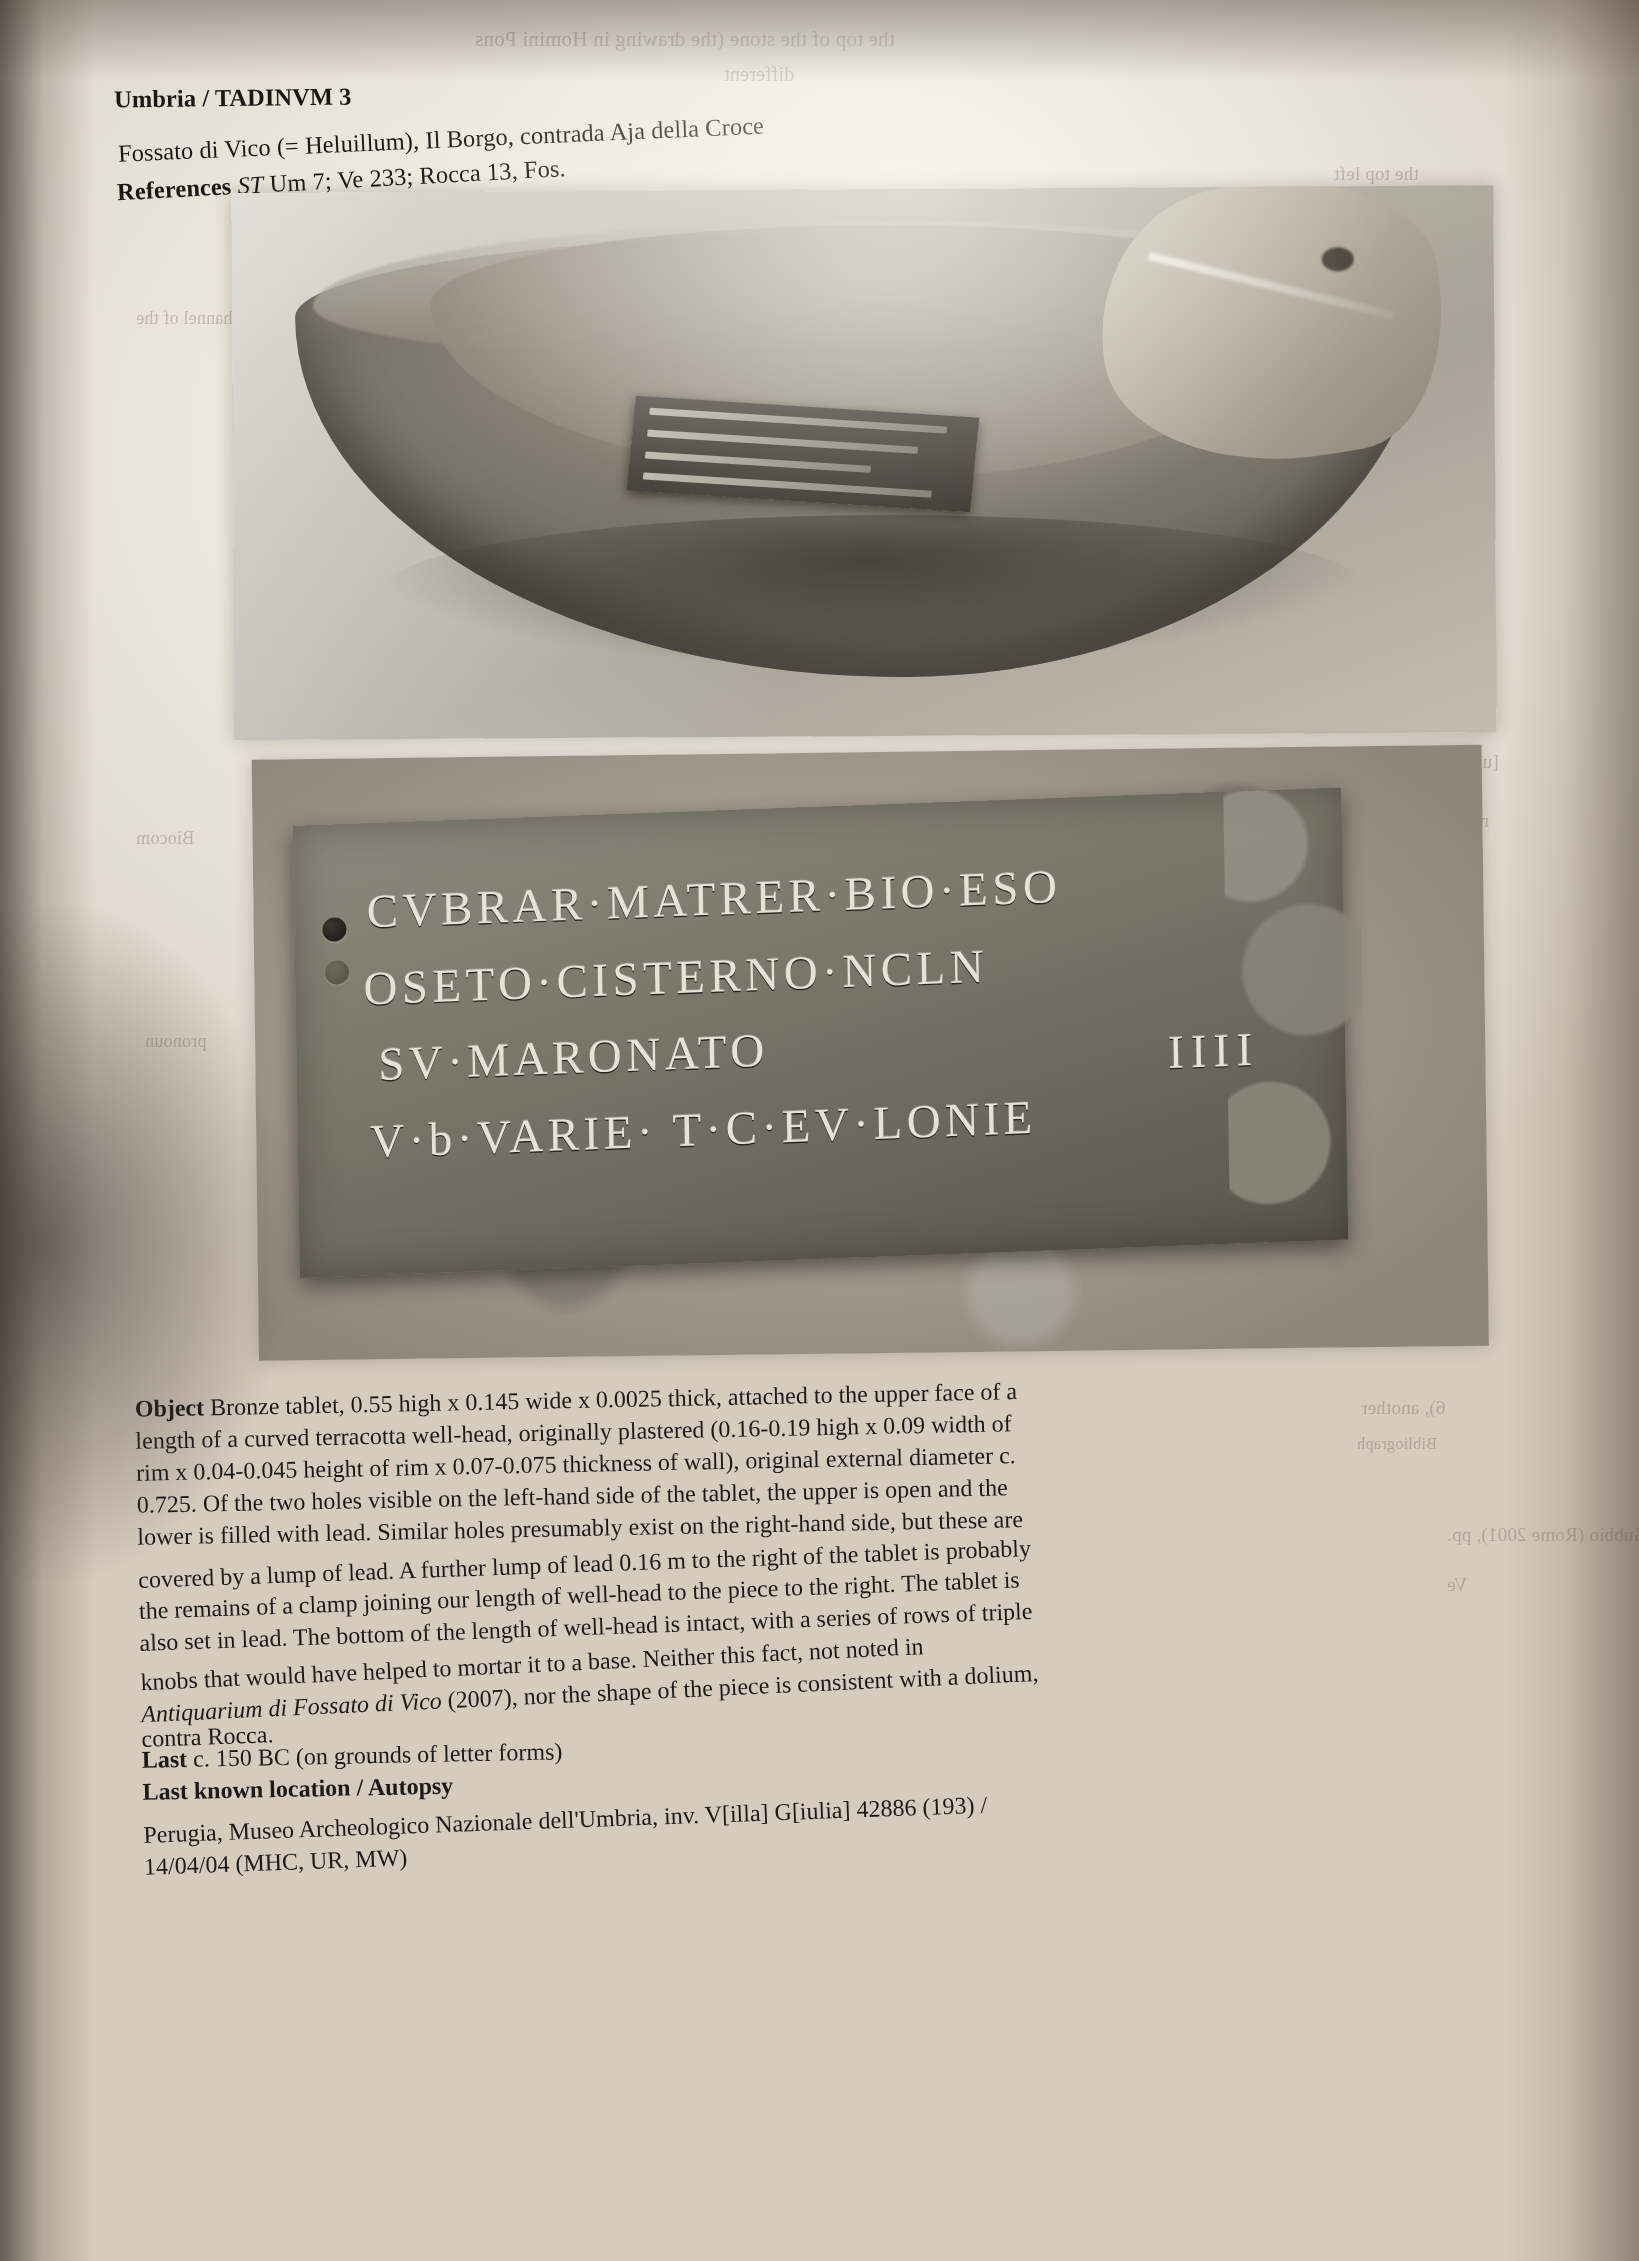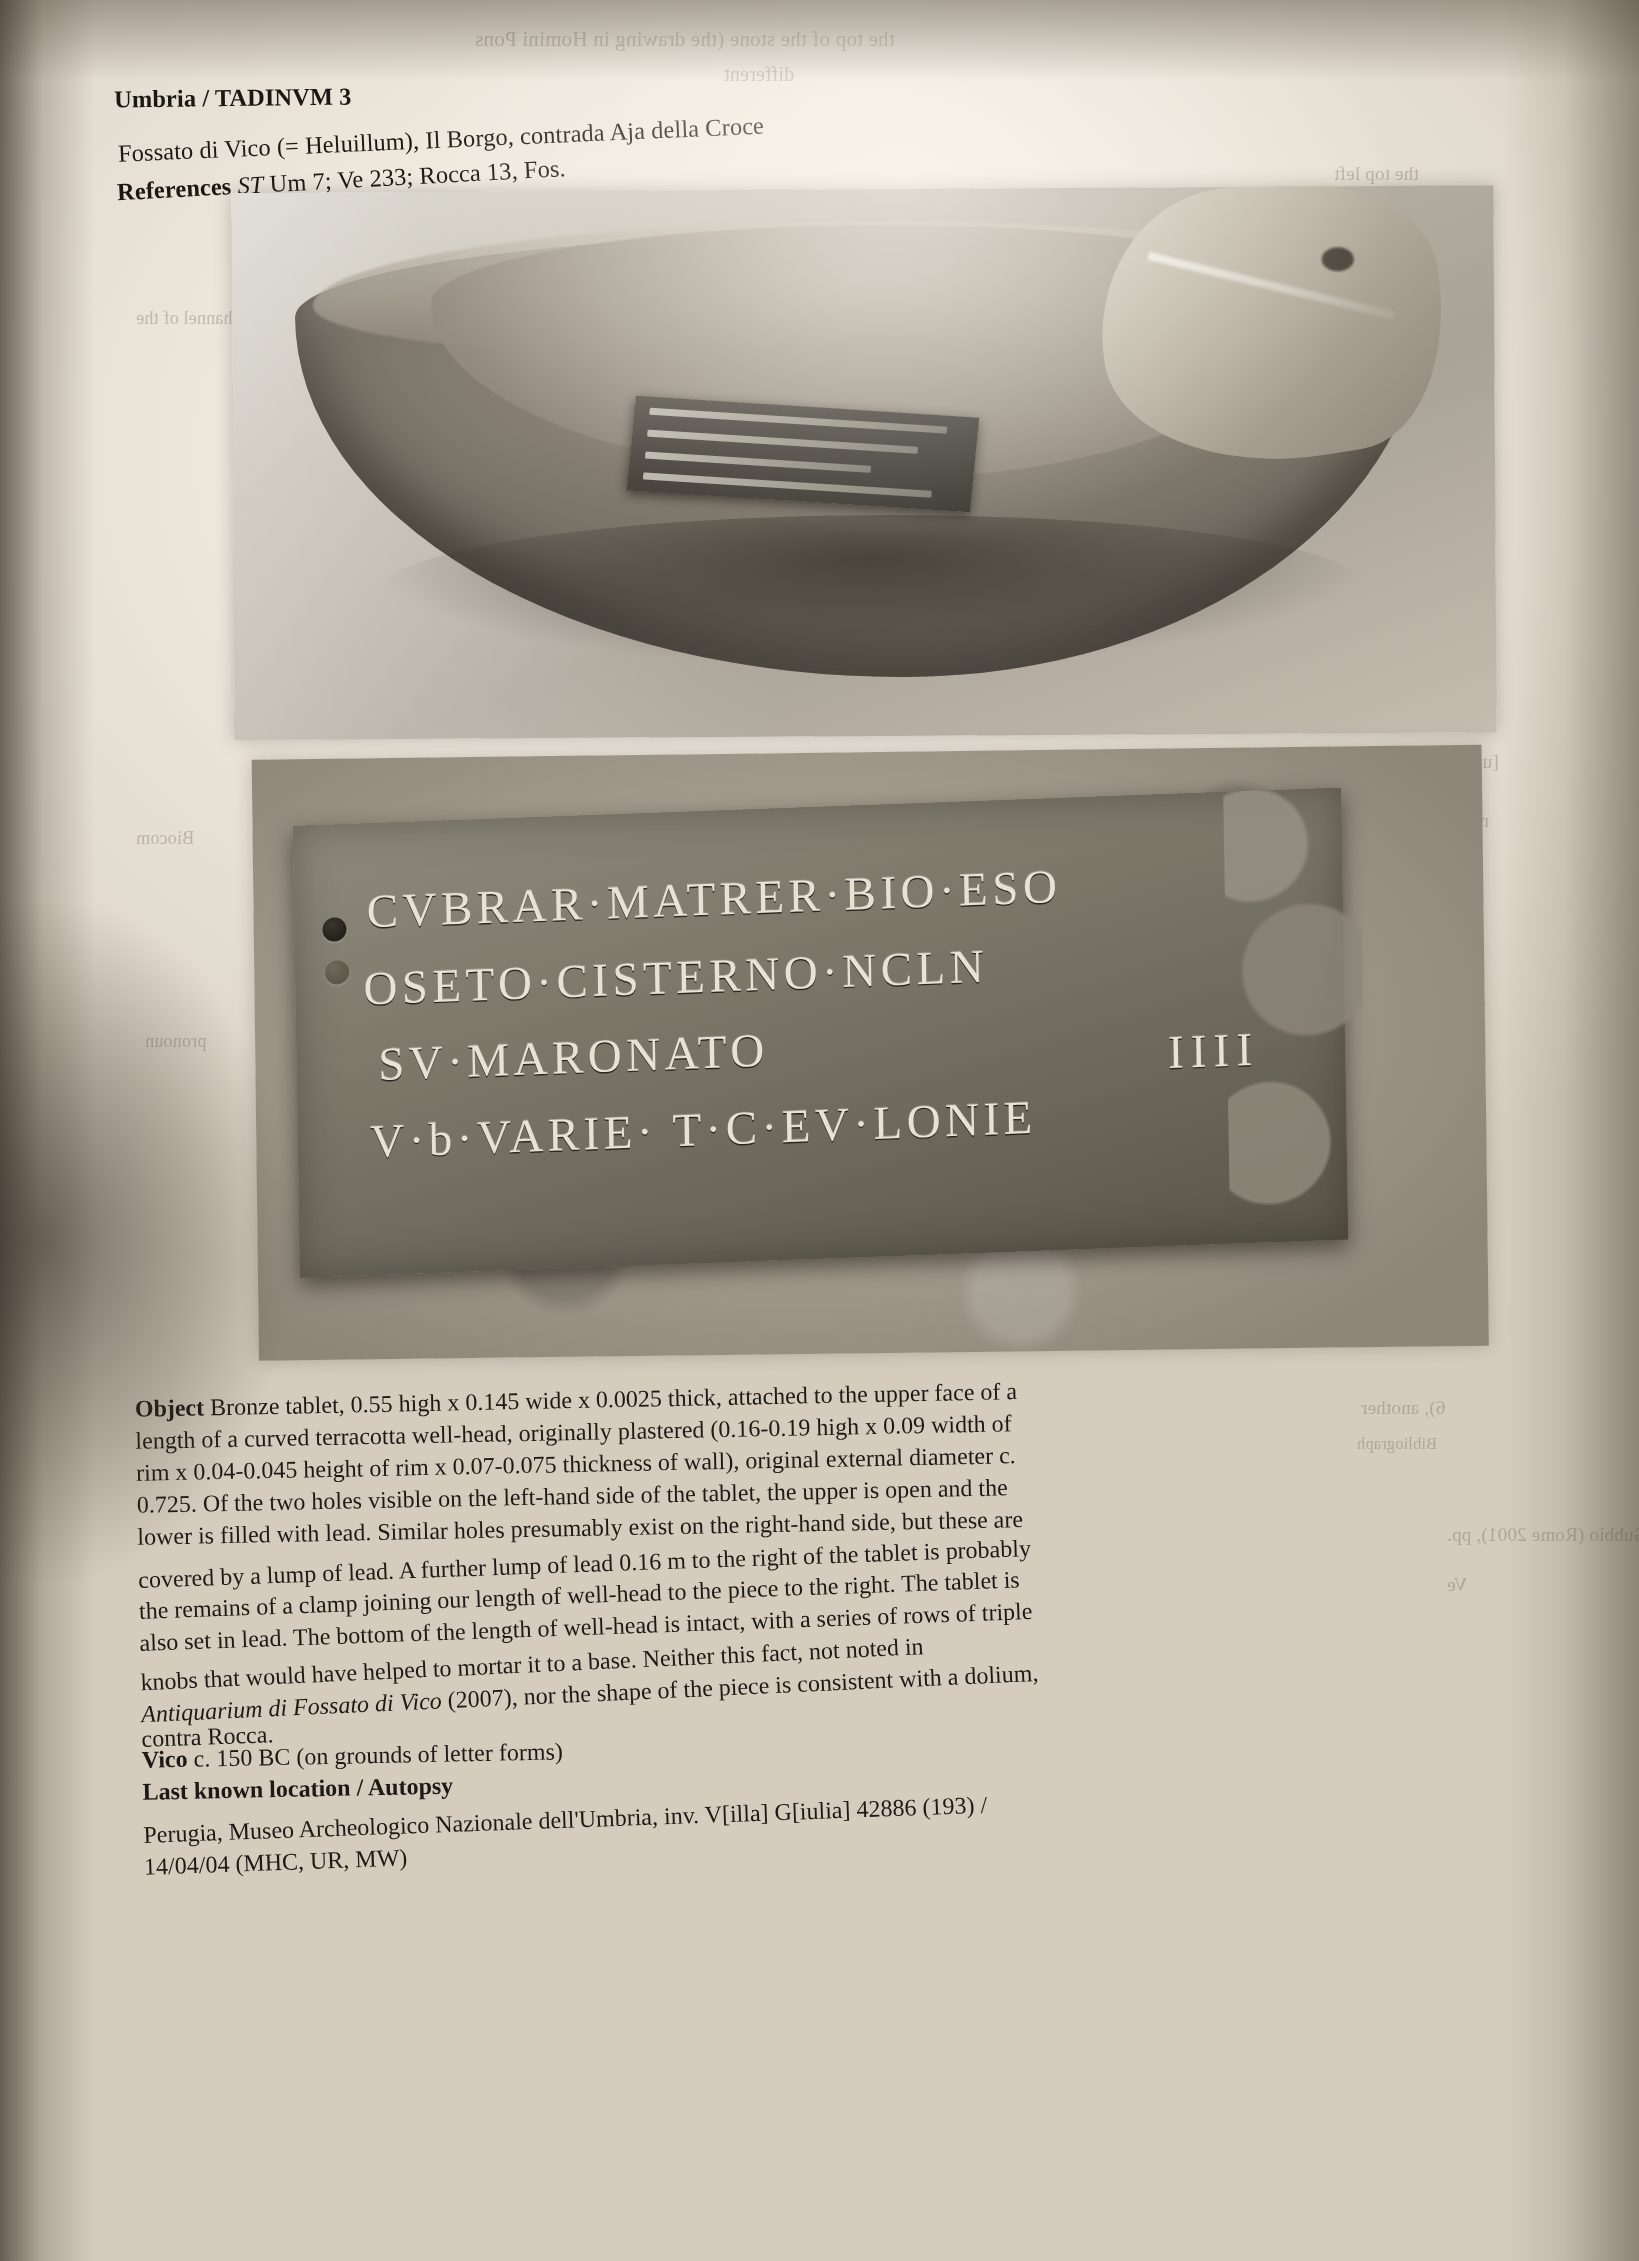--- a/index.html
+++ b/index.html
@@ -379,21 +379,21 @@
         <span class="line">lower is filled with lead.  Similar holes presumably exist on the right-hand side, but these are</span>
         <span class="line l-rot1">covered by a lump of lead.  A further lump of lead 0.16 m to the right of the tablet is probably</span>
         <span class="line l-rot1">the remains of a clamp joining our length of well-head to the piece to the right.  The tablet is</span>
         <span class="line l-rot1">also set in lead.  The bottom of the length of well-head is intact, with a series of rows of triple</span>
         <span class="line l-rot2">knobs that would have helped to mortar it to a base.  Neither this fact, not noted in</span>
         <span class="line l-rot2"><i class="it">Antiquarium di Fossato di Vico</i><span> (2007), nor the shape of the piece is consistent with a dolium,</span></span>
         <span class="line l-rot1">contra Rocca.</span>
       </p>
 
       <p class="after-block">
-        <span class="line"><span class="lbl">Vico</span><span>&nbsp;</span><span>c. 150 BC (on grounds of letter forms)</span></span>
+        <span class="line"><span class="lbl">Last</span><span>&nbsp;</span><span>c. 150 BC (on grounds of letter forms)</span></span>
       </p>
 
       <p class="after-block">
         <span class="line"><span class="lbl">Last known location / Autopsy</span></span>
         <span class="line l-rot1">Perugia, Museo Archeologico Nazionale dell'Umbria, inv. V[illa] G[iulia] 42886 (193) /</span>
         <span class="line l-rot1">14/04/04 (MHC, UR, MW)</span>
       </p>
 
     </div>
   </div>

